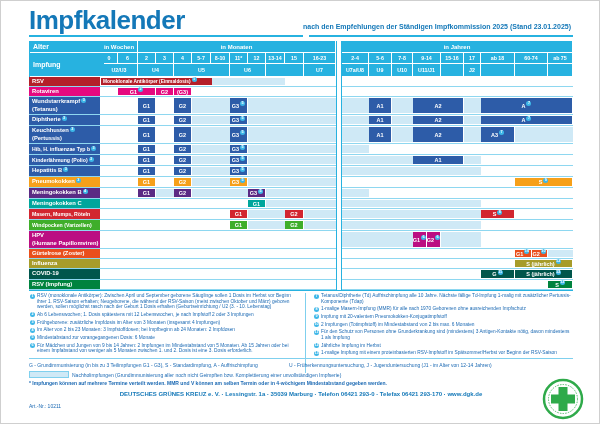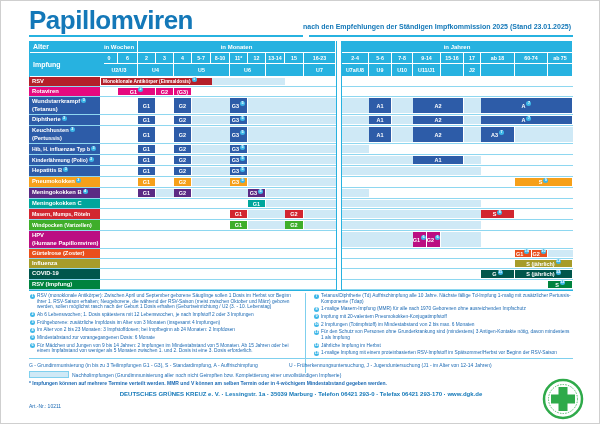--- a/index.html
+++ b/index.html
@@ -26,21 +26,21 @@
   .legend{font-size:5px;color:#1b69b3;}
   .swatch{width:38px;height:5px;background:#cfe9f6;border:0.8px solid #7fd0ee;display:inline-block;margin-right:3px;}
   .note{font-size:5px;font-weight:bold;color:#1b69b3;}
   .address{left:0;width:600px;text-align:center;font-size:6px;font-weight:bold;color:#1478b8;}
   .artno{left:28px;font-size:5px;color:#1b69b3;}
 </style>
 </head>
 <body>
 
 <div class="page">
-  <div class="abs title">Papillomviren</div>
+  <div class="abs title">Impfkalender</div>
   <div class="abs subtitle">nach den Empfehlungen der Ständigen Impfkommission 2025 (Stand 23.01.2025)</div>
   <div class="abs hrule" style="left:28px;width:274px;"></div>
   <div class="abs hrule" style="left:308px;width:264px;"></div>
 
   <div class="abs" id="tbl">
       <div class="hcell" style="left: 0px; top: 0px; width: 71px; height: 11px; font-size: 7px; justify-content: flex-start; padding-left: 4px;">Alter</div>
       <div class="hcell" style="left: 72px; top: 0px; width: 36px; height: 11px; font-size: 6px;">in Wochen</div>
       <div class="hcell" style="left: 109px; top: 0px; width: 197px; height: 11px; font-size: 6px;">in Monaten</div>
       <div class="hcell" style="left: 313px; top: 0px; width: 230px; height: 11px; font-size: 6px;">in Jahren</div>
       <div class="hcell" style="left: 0px; top: 12px; width: 71px; height: 23px; font-size: 7px; justify-content: flex-start; padding-left: 4px;">Impfung</div>

